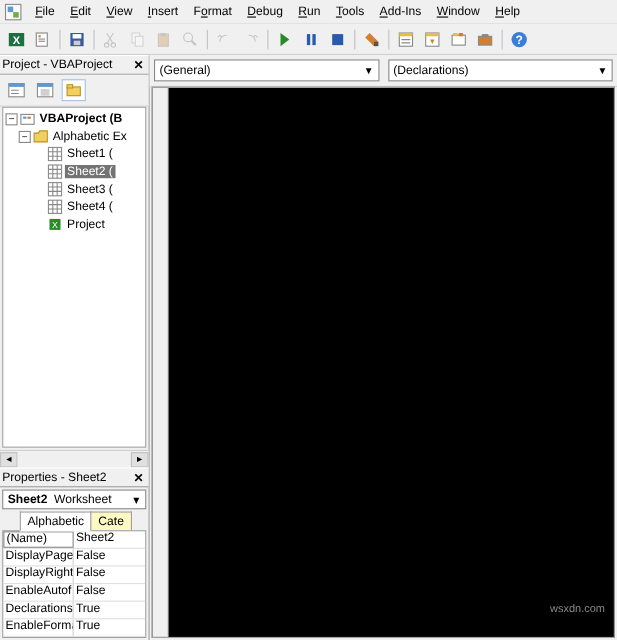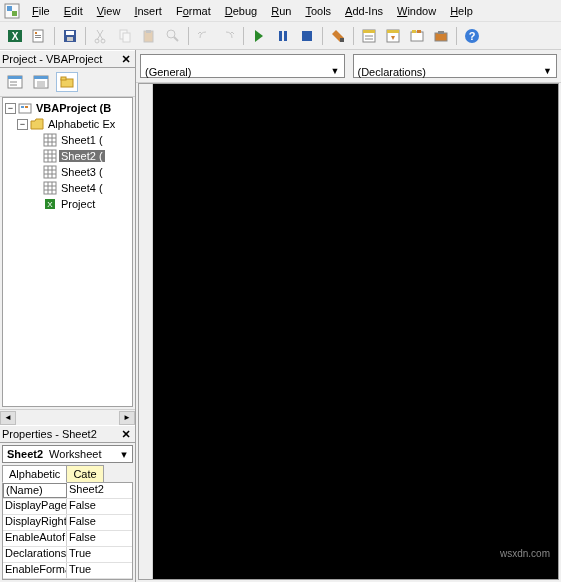--- a/index.html
+++ b/index.html
@@ -29,30 +29,30 @@
 .tree-node.selected .node-label { background: #737373; color: #fff; }
 .tree-node .node-label.bold { font-weight: bold; }
 .scrollbar-h { height: 16px; background: #f0f0f0; border-top: 1px solid #d0d0d0; display: flex; align-items: center; }
 .scrollbar-h .sb-btn { width: 16px; height: 14px; background: #e0e0e0; border: 1px solid #c0c0c0; display: flex; align-items: center; justify-content: center; font-size: 8px; }
 .scrollbar-h .sb-track { flex: 1; height: 14px; background: #f0f0f0; }
 .prop-pane { display: flex; flex-direction: column; flex: 0 0 auto; }
 .prop-combo { margin: 2px; height: 18px; border: 1px solid #888; display: flex; align-items: center; background: #fff; font-size: 11px; }
 .prop-combo .pc-name { font-weight: bold; padding: 0 4px; }
 .prop-combo .pc-type { padding: 0 2px; }
 .prop-combo .pc-arrow { margin-left: auto; width: 16px; text-align: center; }
-.prop-tabs { display: flex; font-size: 11px; padding-left: 2px; }
+.prop-tabs { display: flex; font-size: 11px; padding-left: 18px; }
 .prop-tab { padding: 2px 6px; border: 1px solid #a0a0a0; border-bottom: none; background: #fef9c3; margin-right: -1px; cursor: default; }
 .prop-tab.active { background: #fff; position: relative; z-index: 1; border-bottom: 1px solid #fff; margin-bottom: -1px; }
 .prop-grid { border: 1px solid #a0a0a0; margin: 0 2px 2px 2px; background: #fff; font-size: 11px; }
 .prop-row { display: flex; height: 16px; border-bottom: 1px solid #e0e0e0; }
 .prop-row .pk { width: 64px; border-right: 1px solid #d0d0d0; padding-left: 2px; overflow: hidden; white-space: nowrap; }
 .prop-row .pv { flex: 1; padding-left: 2px; }
 .prop-row.name .pk { border: 1px solid #888; }
 .code-header { display: flex; gap: 8px; padding: 4px; background: #f0f0f0; border-bottom: 1px solid #d0d0d0; }
-.code-combo { flex: 1; height: 20px; border: 1px solid #888; background: #fff; display: flex; align-items: flex-start; padding: 11px 4px; font-size: 11px; }
+.code-combo { flex: 1; height: 20px; border: 1px solid #888; background: #fff; display: flex; align-items: center; padding: 0 4px; font-size: 11px; }
 .code-combo .cc-arrow { margin-left: auto; font-size: 9px; }
 .code-body { flex: 1; display: flex; background: #000000; border: 1px solid #a0a0a0; margin: 0 2px 2px 2px; position: relative; }
 .code-margin { width: 14px; background: #f0f0f0; border-right: 1px solid #d0d0d0; }
 .code-area { flex: 1; }
 .watermark { position: absolute; bottom: 20px; right: 8px; font-size: 10px; color: #888; }
 svg { display: block; }
 </style>
 </head>
 <body>
 

